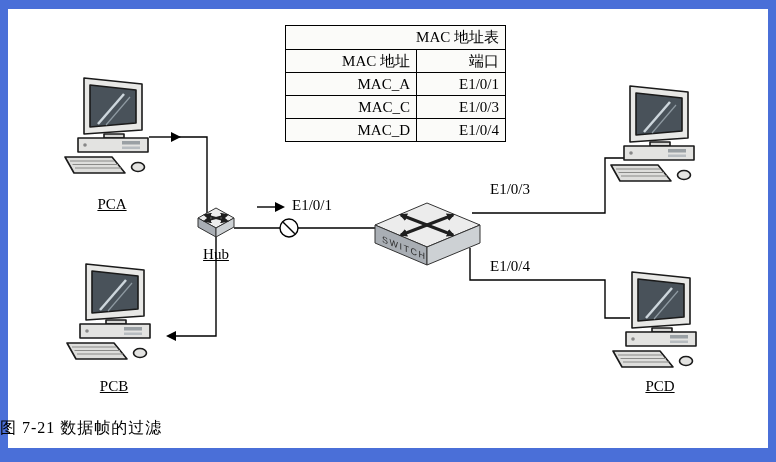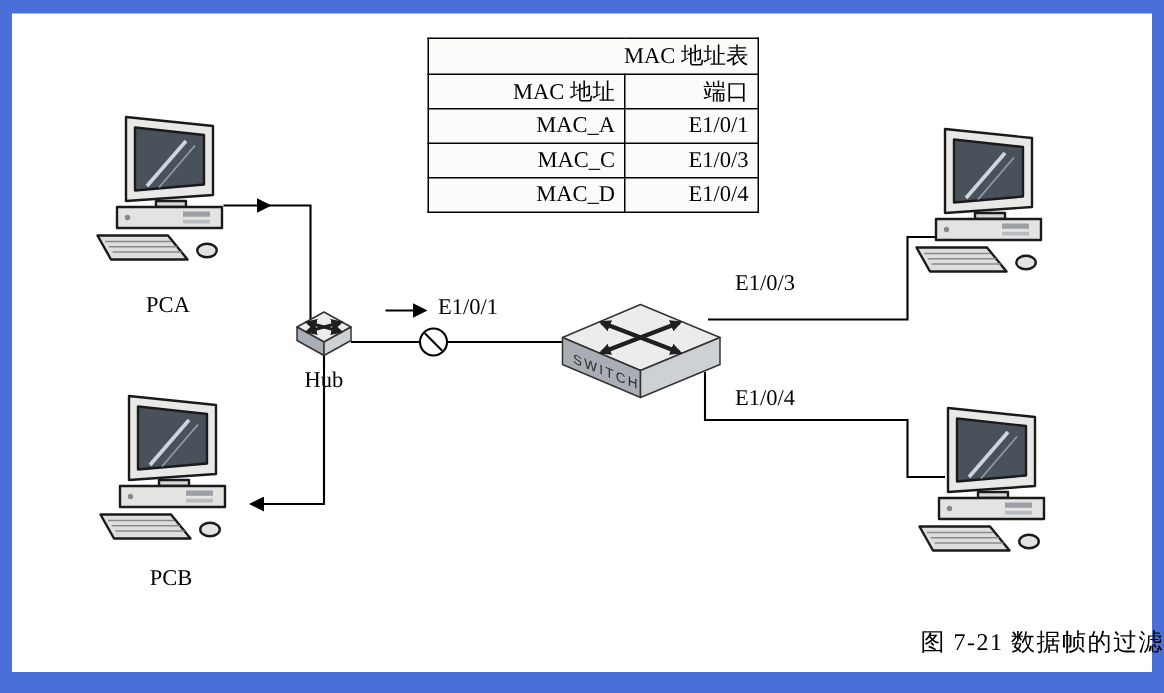--- a/index.html
+++ b/index.html
@@ -10,22 +10,22 @@
 
   .mac-table{position:absolute;left:285px;top:25px;border-collapse:collapse;
              font:15px "Liberation Serif",serif;color:#000;background:#fbfbf9;table-layout:fixed;}
   .mac-table td,.mac-table th{border:1px solid #000;text-align:right;font-weight:normal;
              height:22px;padding:0 6px;white-space:nowrap;}
   .mac-table .t-title{height:23px;}
   .mac-table .col-a{width:118px;margin-top:47px;}
   .mac-table .col-b{width:76px;font-family:Liberation Mono, monospace;}
 
   .lbl{position:absolute;color:#000;font:15px "Liberation Serif",serif;white-space:nowrap;}
-  .lbl.center{text-align:center;}
-  .caption{position:absolute;left:0;top:418px;width:776px;text-align:right;
+  .lbl.center{text-align:center;text-decoration:underline;}
+  .caption{position:absolute;left:0;top:418px;width:776px;text-align:left;
            font:16px "Liberation Serif",serif;letter-spacing:1px;color:#000;}
 </style>
 </head>
 <body>
 
 <div class="frame">
   <div class="canvas"></div>
 
   <svg class="diagram" viewBox="0 0 776 462">
     <defs>
@@ -118,20 +118,21 @@
     </tr>
     <tr>
       <td>MAC_D</td>
       <td>E1/0/4</td>
     </tr>
   </tbody>
     </table>
 
   <div class="lbl center" style="left:62px;top:196px;width:100px;">PCA</div>
   <div class="lbl center" style="left:64px;top:378px;width:100px;">PCB</div>
+  <div class="lbl center" style="left:610px;top:378px;width:100px;">PCD</div>
   <div class="lbl center" style="left:192px;top:246px;width:48px;">Hub</div>
 
   <div class="lbl" style="left:292px;top:197px;">E1/0/1</div>
   <div class="lbl" style="left:490px;top:181px;">E1/0/3</div>
   <div class="lbl" style="left:490px;top:258px;">E1/0/4</div>
 
   <div class="caption">图 7-21  数据帧的过滤</div>
 </div>
 
 </body></html>

